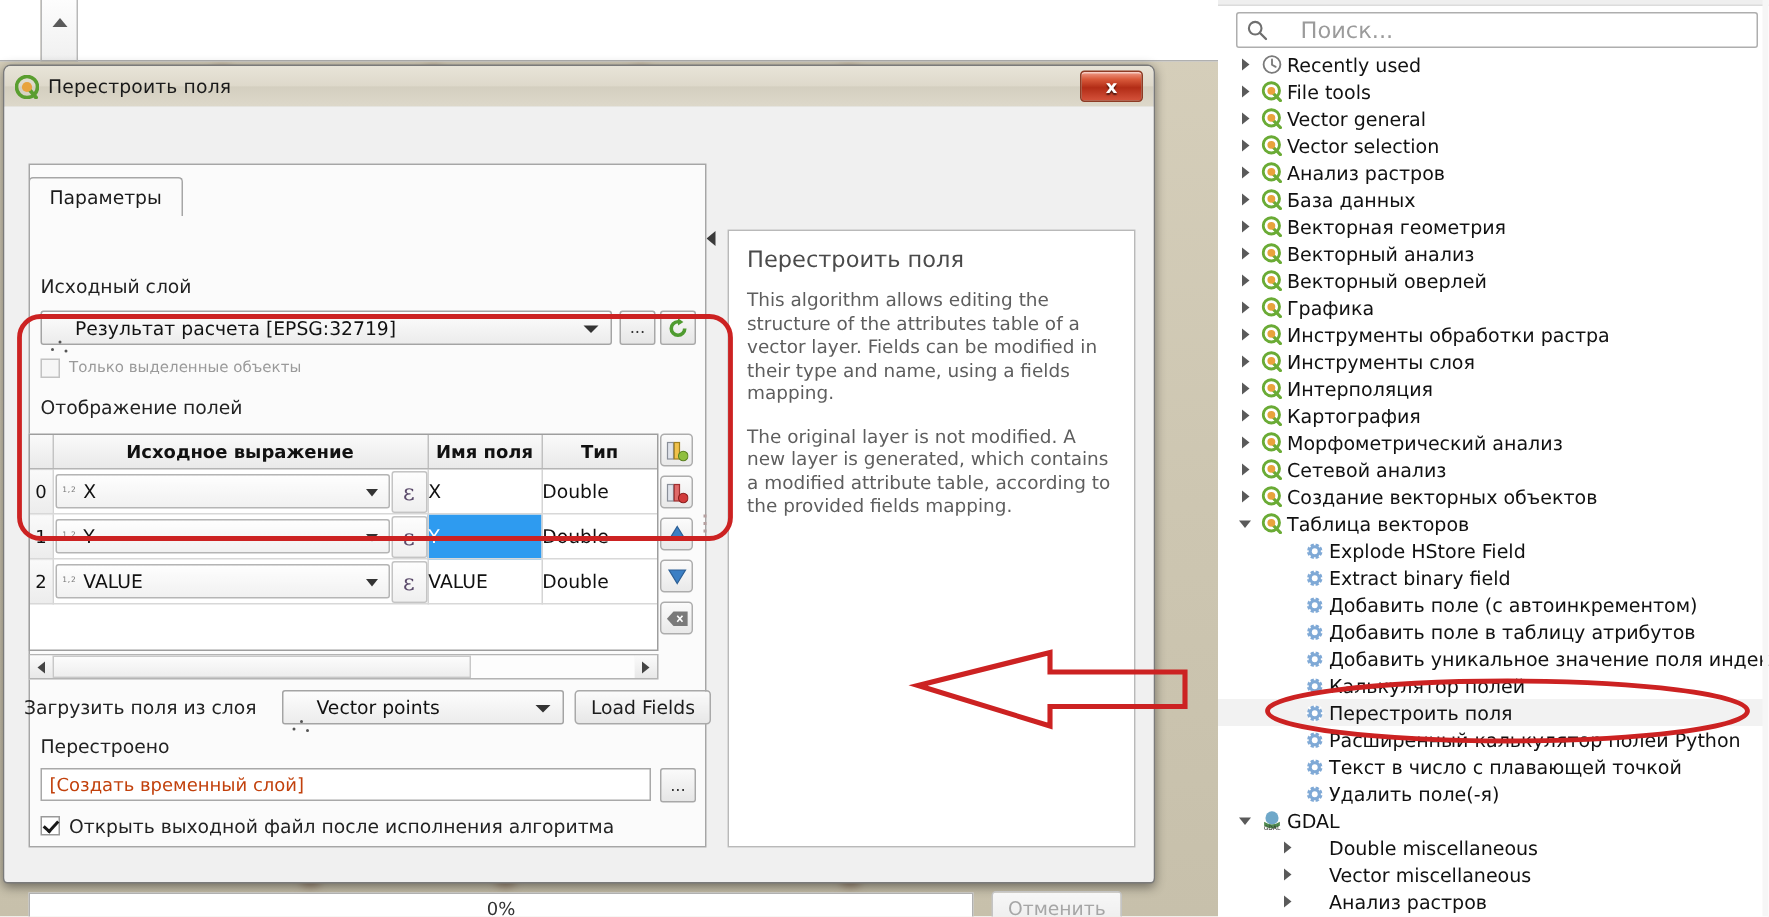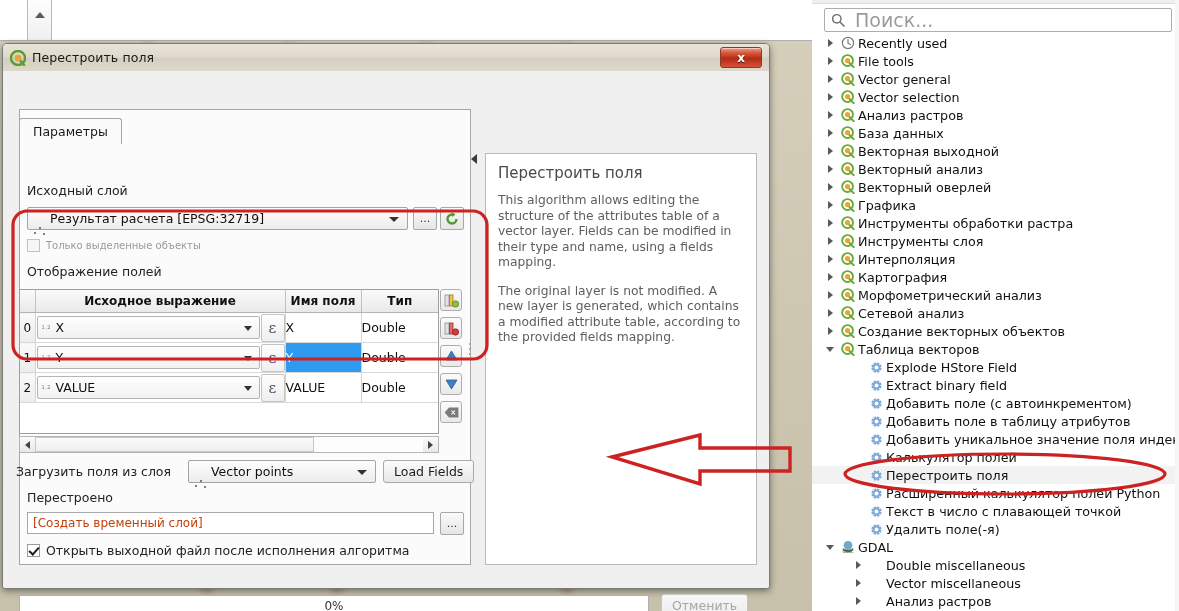--- a/index.html
+++ b/index.html
@@ -202,21 +202,21 @@
   .btn.dimmed { color:#a6a6a6; border-color:#c4c4c4; background:linear-gradient(180deg,#f7f7f7,#ededed);}
 
   
   .toolbox { position:absolute; left:812px; top:0; width:367px; height:611px; background:#fff; }
   .tb-topline { position:absolute; left:0; top:0; width:367px; height:3px; background:#efefef; border-bottom:1px solid #dcdcdc;}
   .search-box {
     position:absolute; left:12px; top:8px; width:348px; height:24px;
     border:1px solid #aeaeae; background:#fff; box-sizing:border-box;
     display:flex; align-items:center; border-radius:2px;
   }
-  .search-ph { color:#9b9b9b; font-size:19px; margin-left:10px;}
+  .search-ph { color:#9b9b9b; font-size:15px; margin-left:22px;}
   .tree { position:absolute; left:0; top:34px; width:367px; height:577px; overflow:hidden;}
   .trow { height:18px; display:flex; align-items:center; font-size:12.7px; color:#111; padding-left:10px;}
   .trow.sub { padding-left:38px; }
   .trow.sel { background:#f2f2f2; }
   .caret { width:16px; flex:none; display:flex; align-items:center; justify-content:center;}
   .caret .r { width:0;height:0;border-top:4px solid transparent;border-bottom:4px solid transparent;border-left:5px solid #5a5a5a;}
   .caret .d { width:0;height:0;border-left:4px solid transparent;border-right:4px solid transparent;border-top:5px solid #5a5a5a;}
   .ticon { width:20px; flex:none; display:flex; align-items:center; justify-content:center;}
   .tlabel { white-space:nowrap; }
   .tb-scroll { position:absolute; right:0; top:0; width:4px; height:611px; background:#f6f6f6;}
@@ -547,21 +547,21 @@
           <span class="caret">
             <span class="r"></span>
           </span>
           <span class="ticon">
             <svg width="14" height="14" viewBox="0 0 16 16">
               <circle cx="7.5" cy="7.5" r="6.2" fill="none" stroke="#6aab35" stroke-width="2.2"></circle>
               <path d="M9 9.4 L14.4 15" stroke="#6aab35" stroke-width="2.4" stroke-linecap="round"></path>
               <circle cx="7.5" cy="7.5" r="3" fill="#e8a33d"></circle>
             </svg>
           </span>
-          <span class="tlabel">Векторная выходной</span>
+          <span class="tlabel">Векторная геометрия</span>
         </div>
         <div class="trow">
           <span class="caret">
             <span class="r"></span>
           </span>
           <span class="ticon">
             <svg width="14" height="14" viewBox="0 0 16 16">
               <circle cx="7.5" cy="7.5" r="6.2" fill="none" stroke="#6aab35" stroke-width="2.2"></circle>
               <path d="M9 9.4 L14.4 15" stroke="#6aab35" stroke-width="2.4" stroke-linecap="round"></path>
               <circle cx="7.5" cy="7.5" r="3" fill="#e8a33d"></circle>

